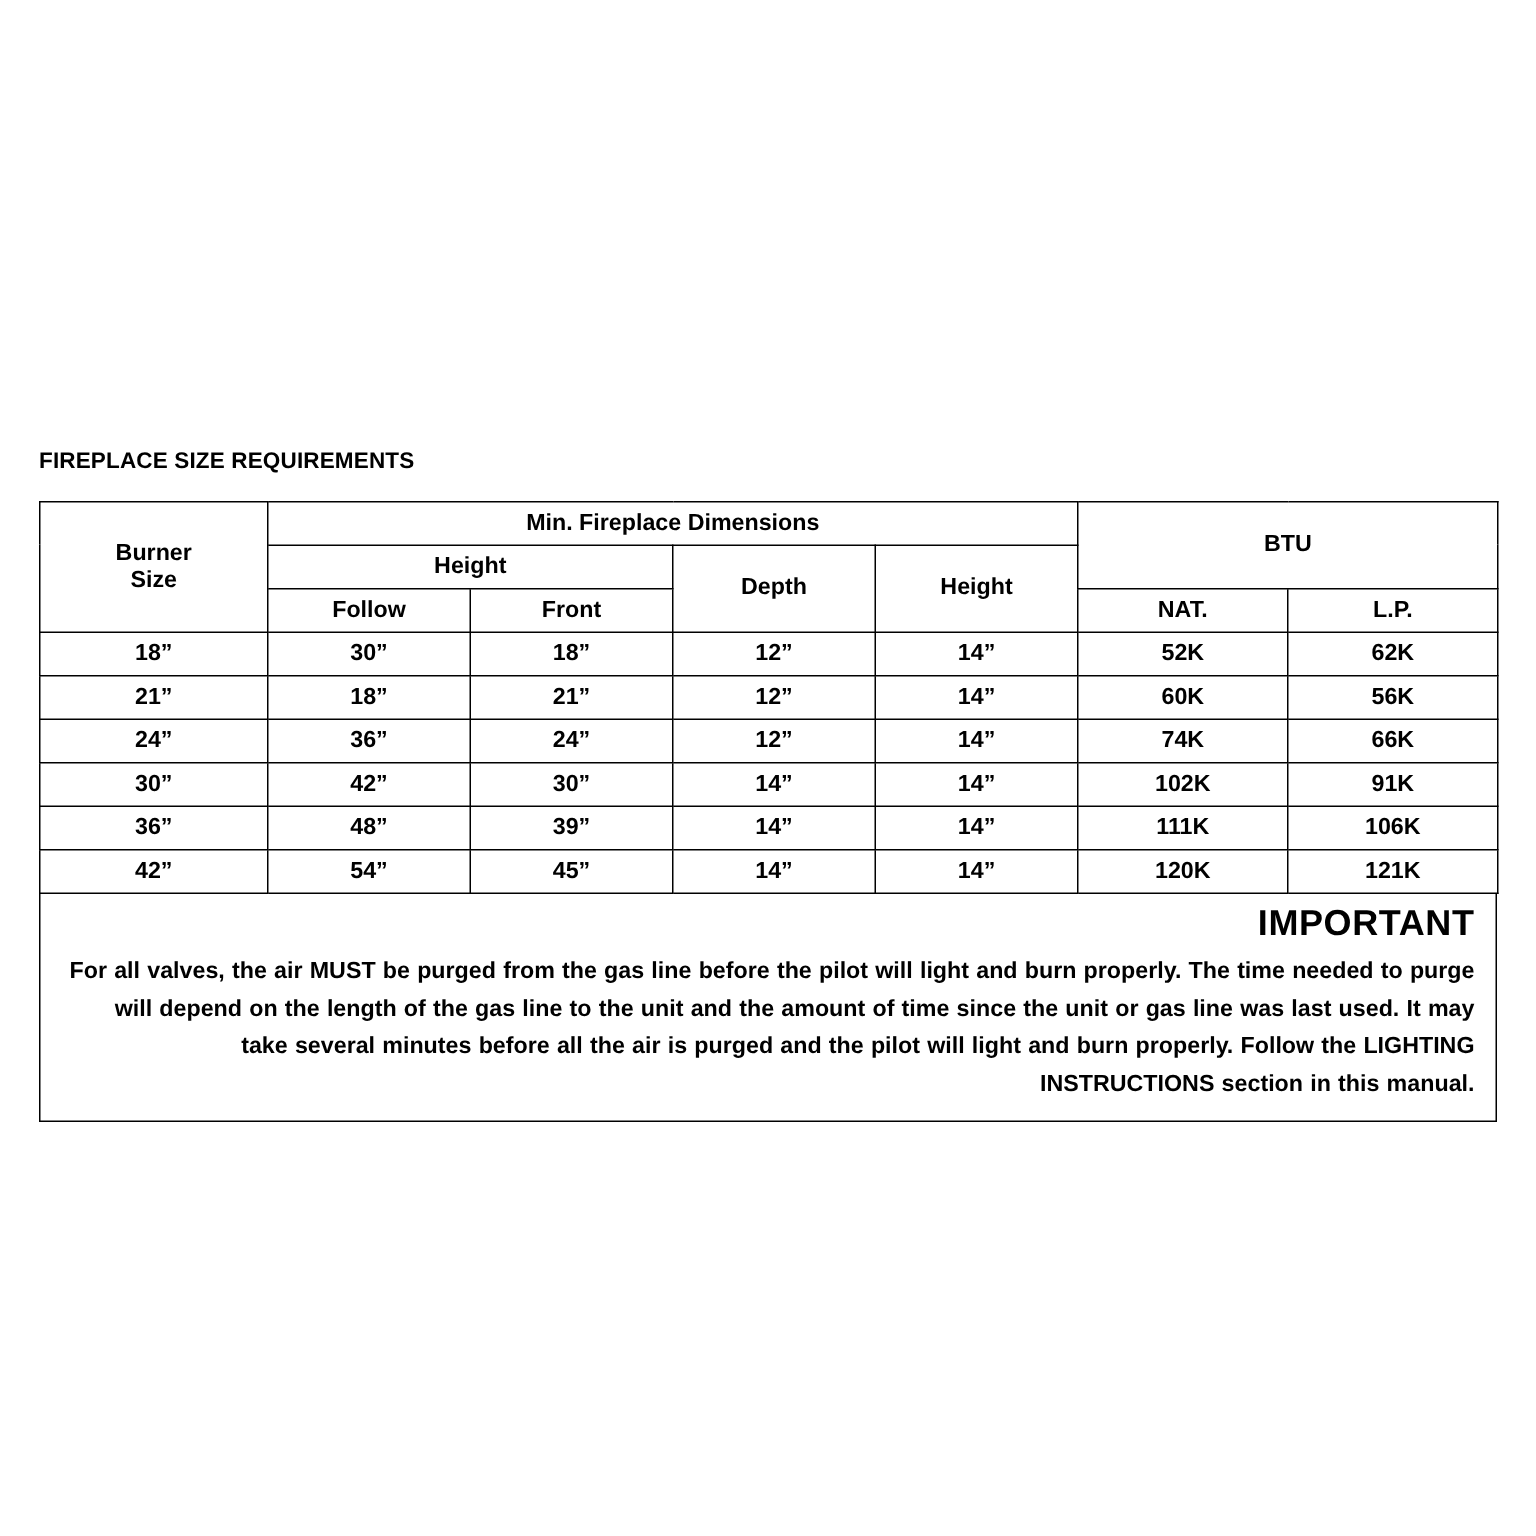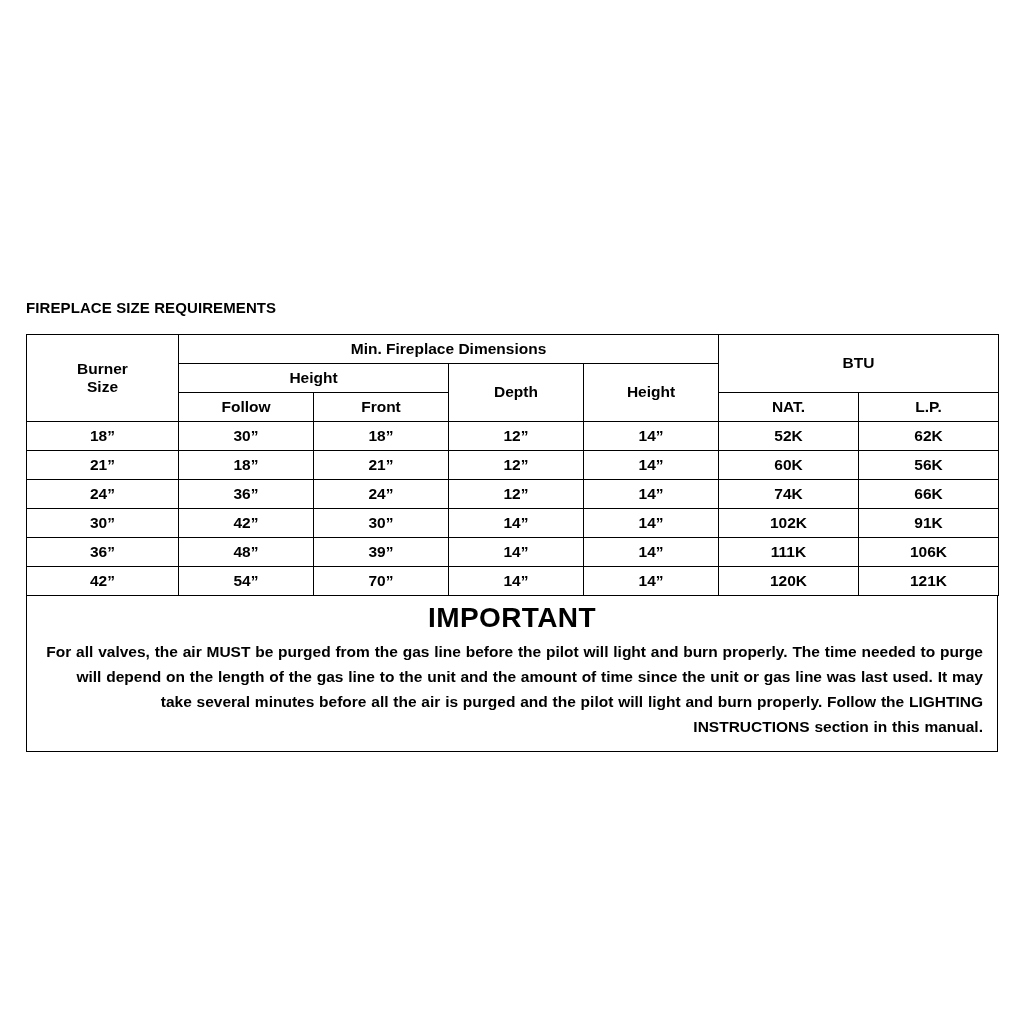--- a/index.html
+++ b/index.html
@@ -67,22 +67,22 @@
 
   .important-box {
     border: 1.5px solid #000000;
     border-top: none;
     width: 972px;
     box-sizing: border-box;
     padding: 4px 14px 12px 14px;
   }
 
   .important-title {
-    text-align: center;
-    font-size: 28px;
+    text-align: right;
+    font-size: 24px;
     font-weight: bold;
     margin: 2px 0 5px 0;
     letter-spacing: 0.4px;
   }
 
   .important-body {
     font-size: 15.5px;
     font-weight: bold;
     line-height: 1.62;
     text-align: right;
@@ -169,21 +169,21 @@
           <td class="val">48”</td>
           <td class="val">39”</td>
           <td class="val">14”</td>
           <td class="val">14”</td>
           <td class="val">111K</td>
           <td class="val">106K</td>
         </tr>
         <tr>
           <td class="val">42”</td>
           <td class="val">54”</td>
-          <td class="val">70”</td>
+          <td class="val">45”</td>
           <td class="val">14”</td>
           <td class="val">14”</td>
           <td class="val">120K</td>
           <td class="val">121K</td>
         </tr>
       </tbody>
     </table>
 
     <div class="important-box">
       <div class="important-title">IMPORTANT</div>

